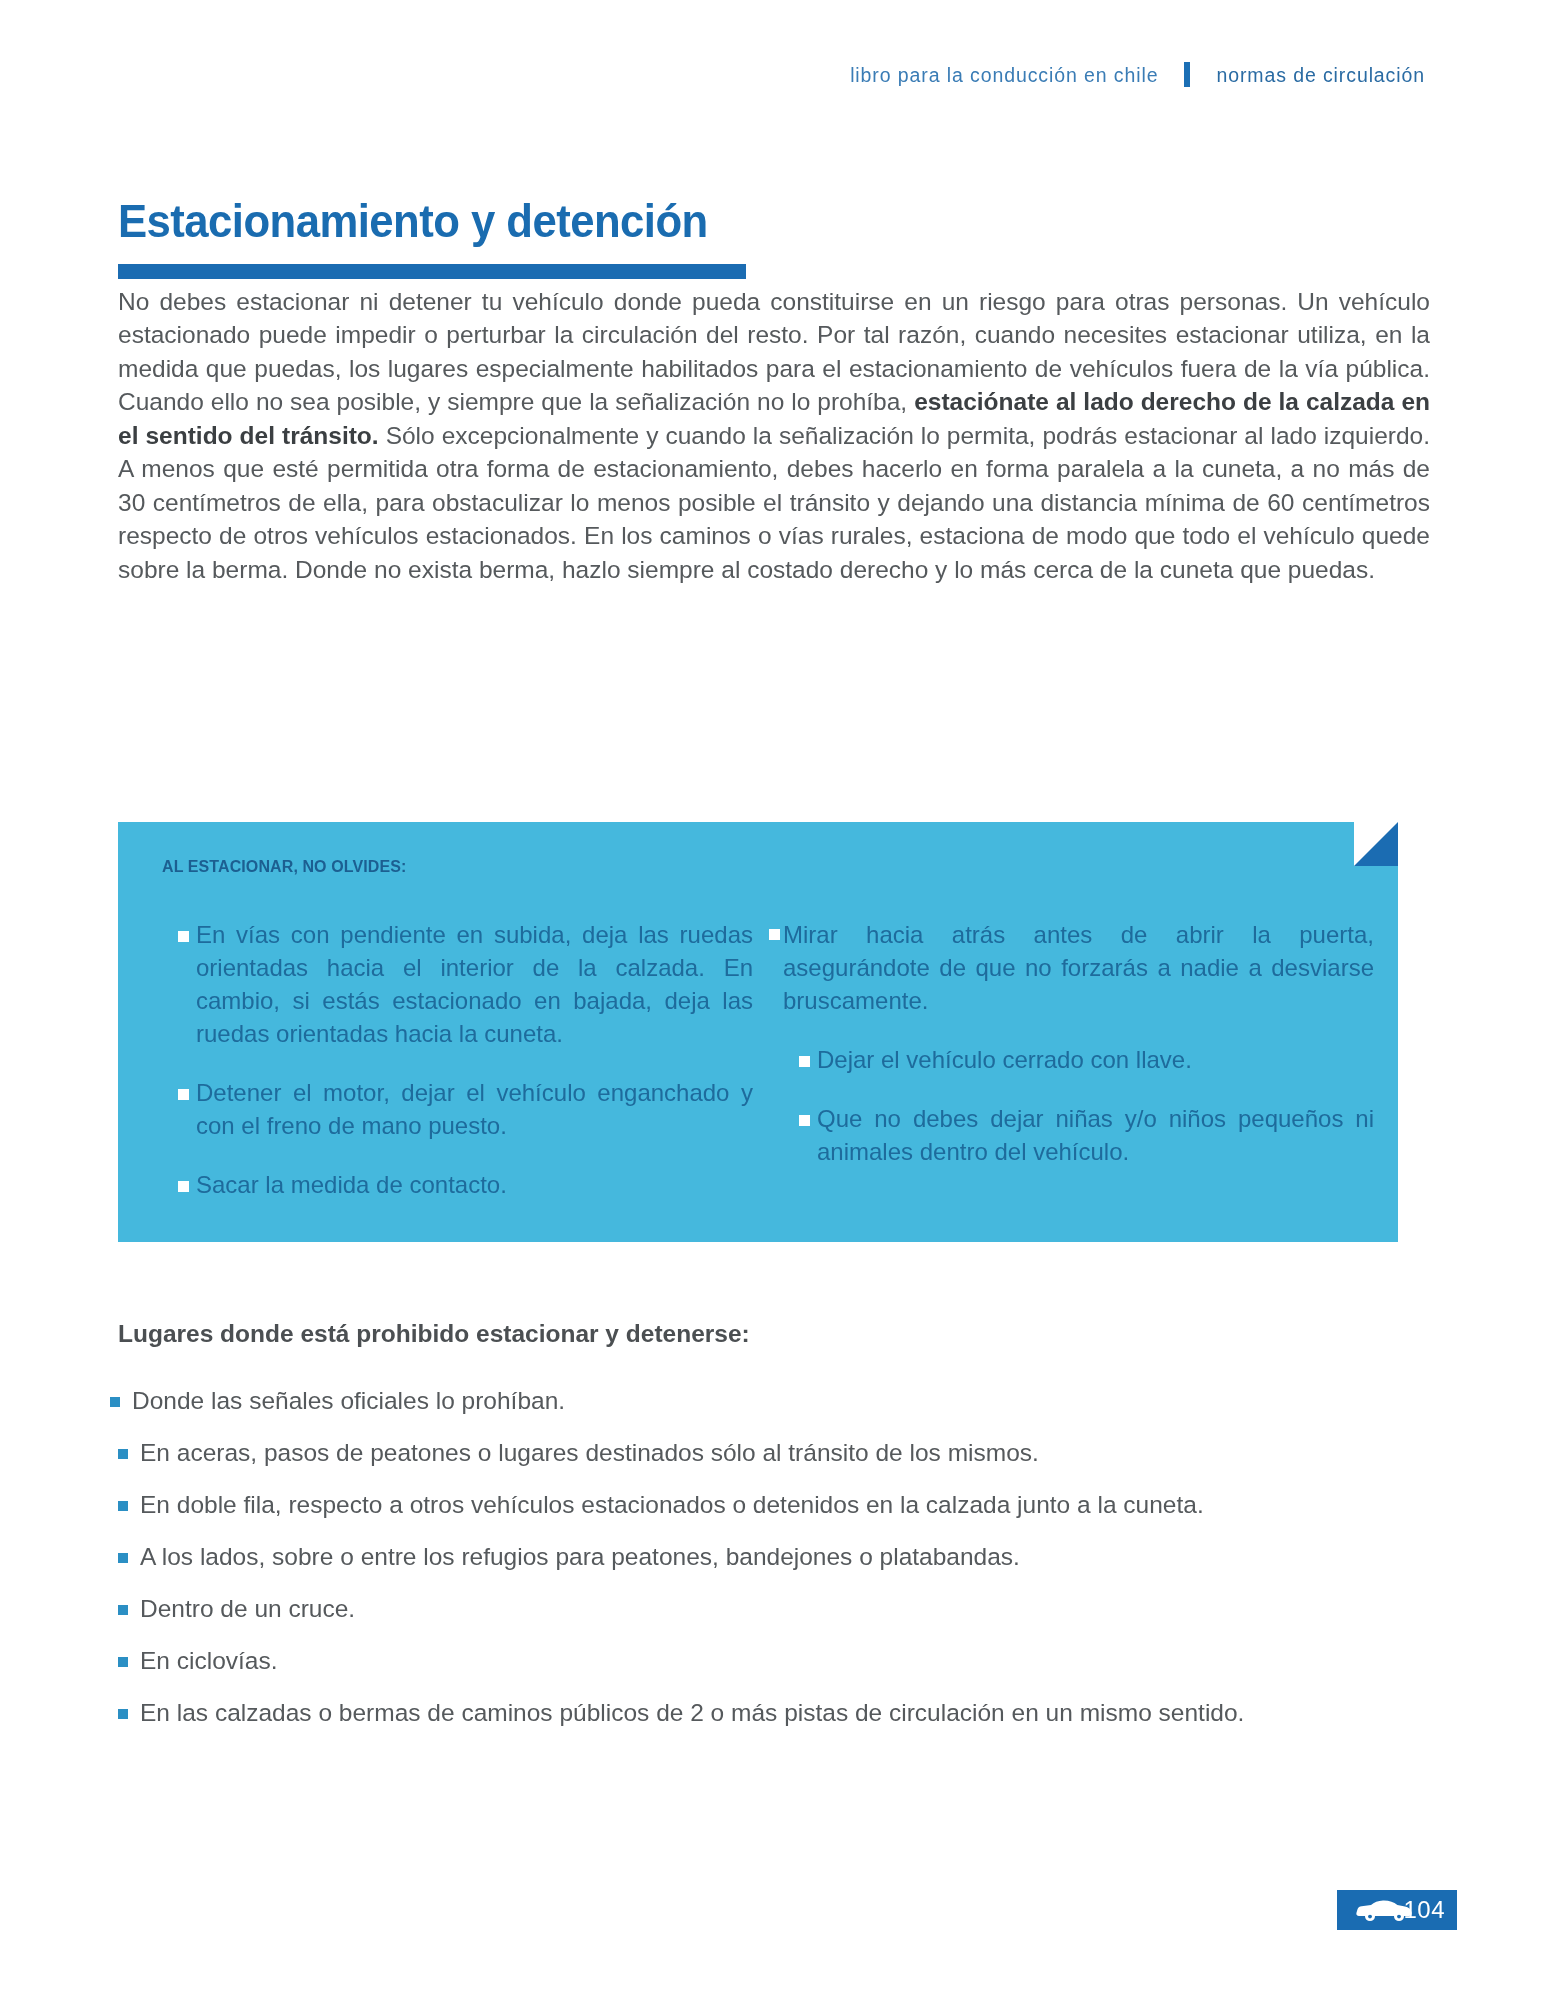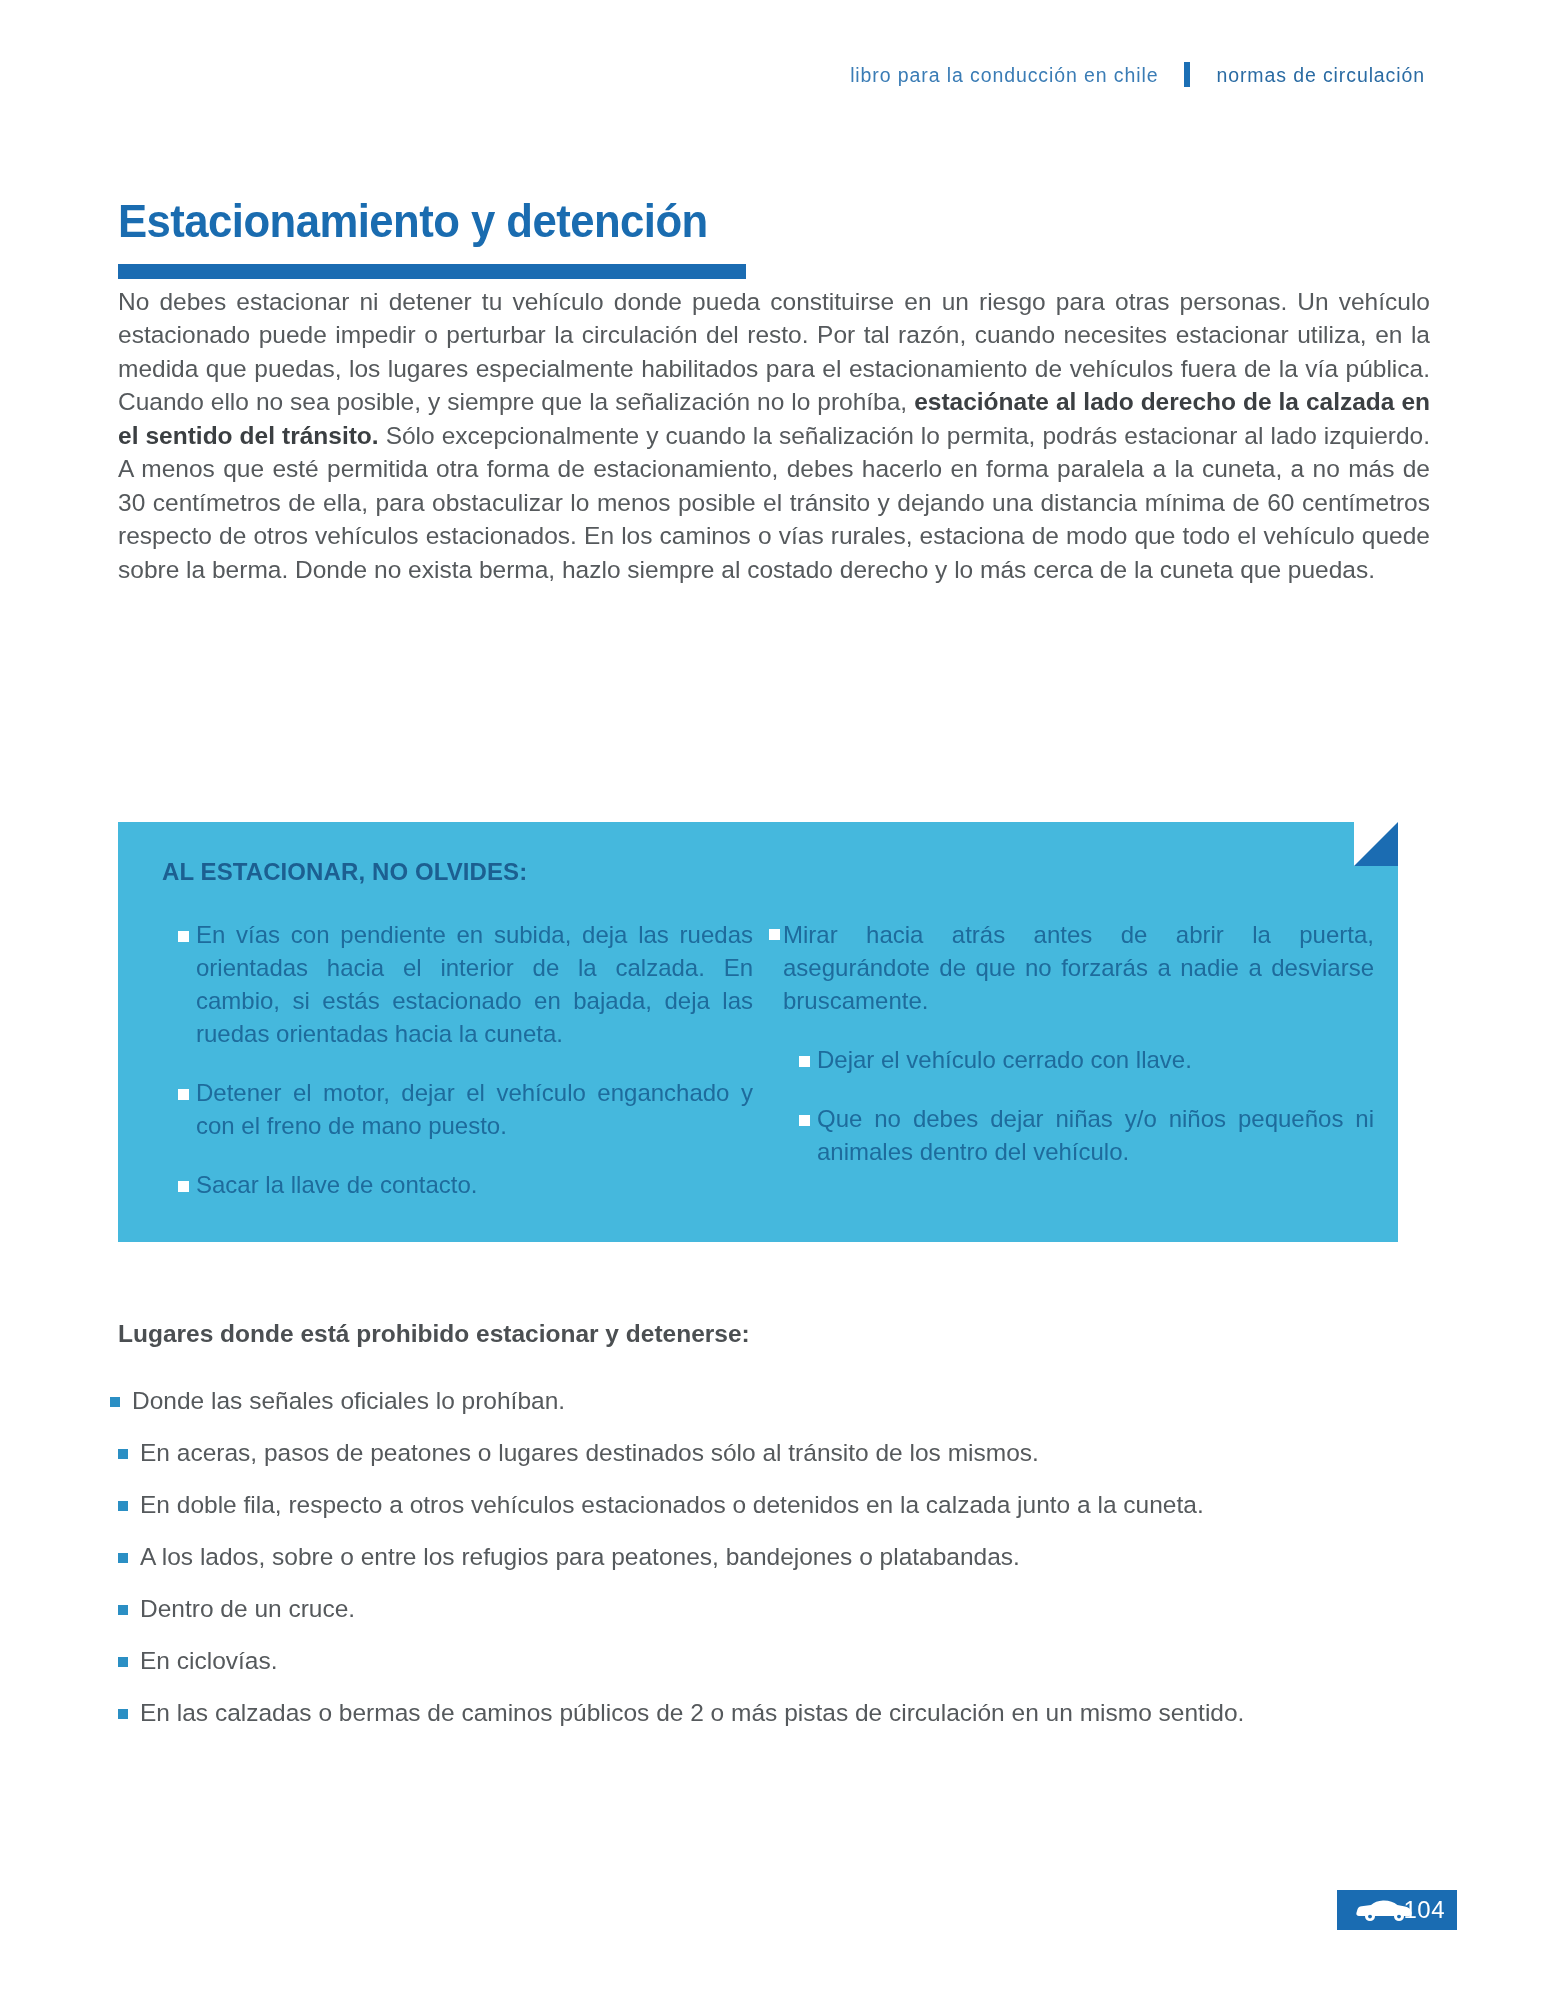--- a/index.html
+++ b/index.html
@@ -105,21 +105,21 @@
     top: 0;
     width: 0;
     height: 0;
     border-left: 44px solid transparent;
     border-bottom: 44px solid #1b6cb2;
   }
   .callout-title {
     position: absolute;
     left: 44px;
     top: 36px;
-    font-size: 24px;
+    font-size: 16px;
     font-weight: bold;
     color: #1c5f91;
     letter-spacing: 0.1px;
   }
   .callout-cols {
     position: absolute;
     left: 30px;
     top: 96px;
     right: 24px;
     display: flex;
@@ -234,21 +234,21 @@
         <div class="cal-item">
           <span class="sq"></span>
           <span>En vías con pendiente en subida, deja las ruedas orientadas hacia el interior de la calzada. En cambio, si estás estacionado en bajada, deja las ruedas orientadas hacia la cuneta.</span>
         </div>
         <div class="cal-item">
           <span class="sq"></span>
           <span>Detener el motor, dejar el vehículo enganchado y con el freno de mano puesto.</span>
         </div>
         <div class="cal-item">
           <span class="sq"></span>
-          <span>Sacar la llave de contacto.</span>
+          <span>Sacar la medida de contacto.</span>
         </div>
       </div>
       <div class="callout-col">
         <div class="cal-item lead-hang">
           <span class="sq"></span>
           <span>Mirar hacia atrás antes de abrir la puerta, asegurándote de que no forzarás a nadie a desviarse bruscamente.</span>
         </div>
         <div class="cal-item">
           <span class="sq"></span>
           <span>Dejar el vehículo cerrado con llave.</span>

